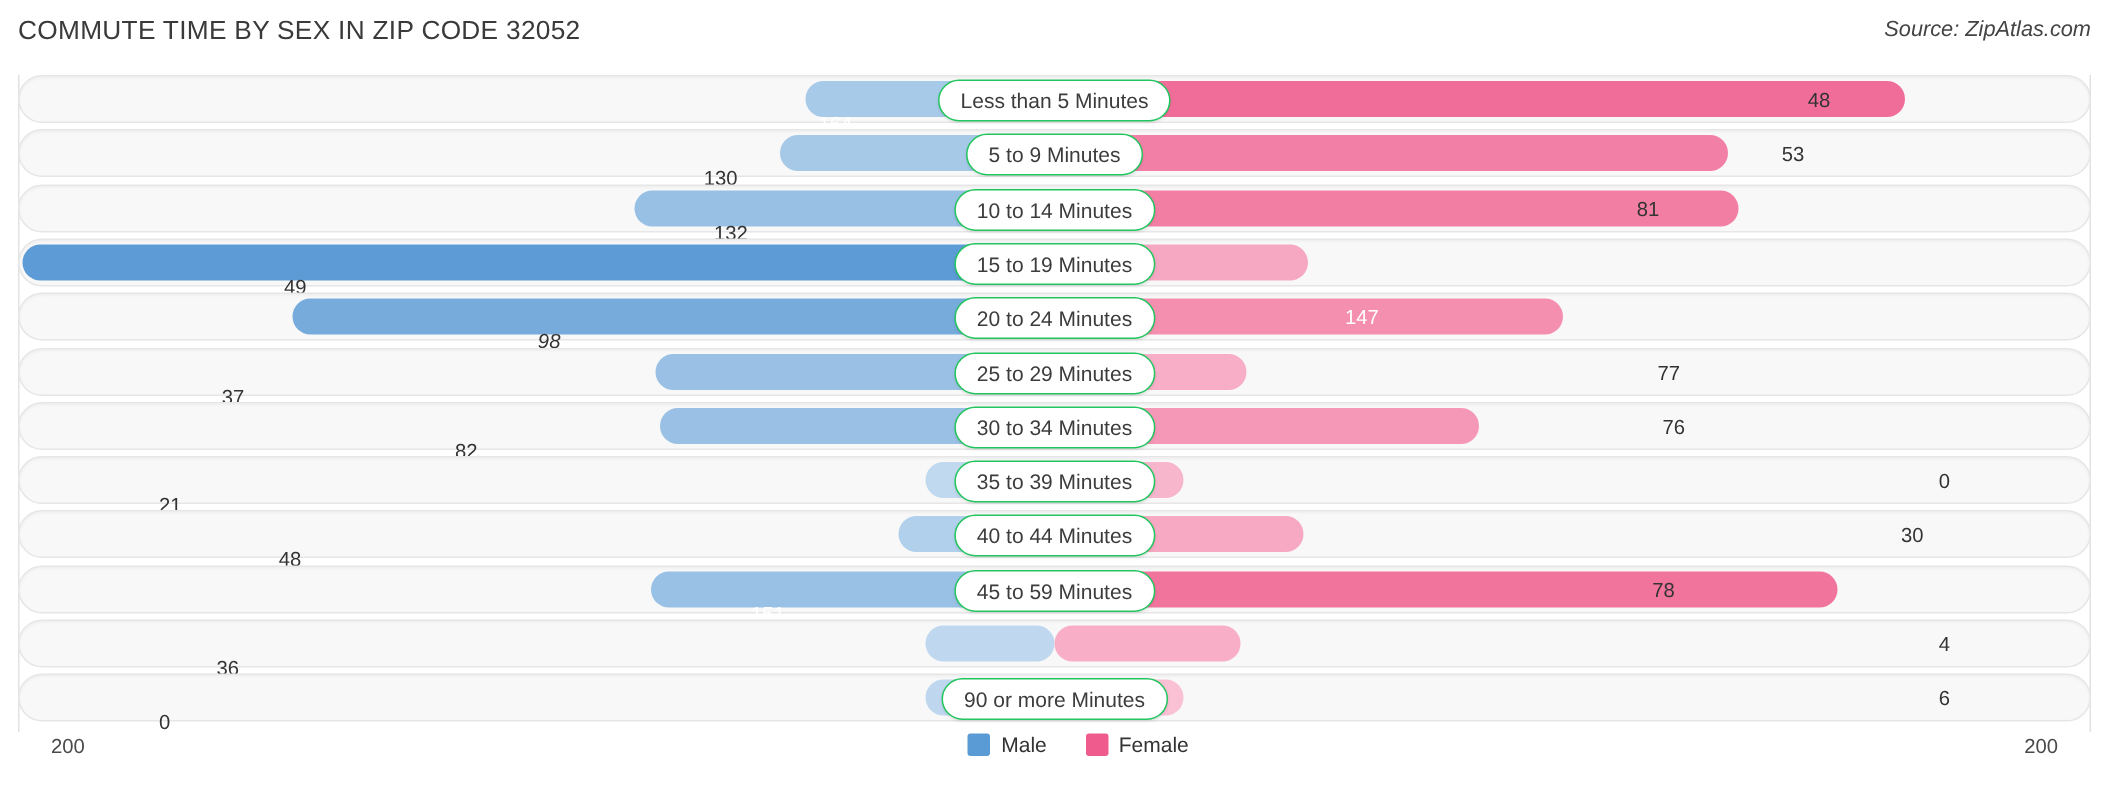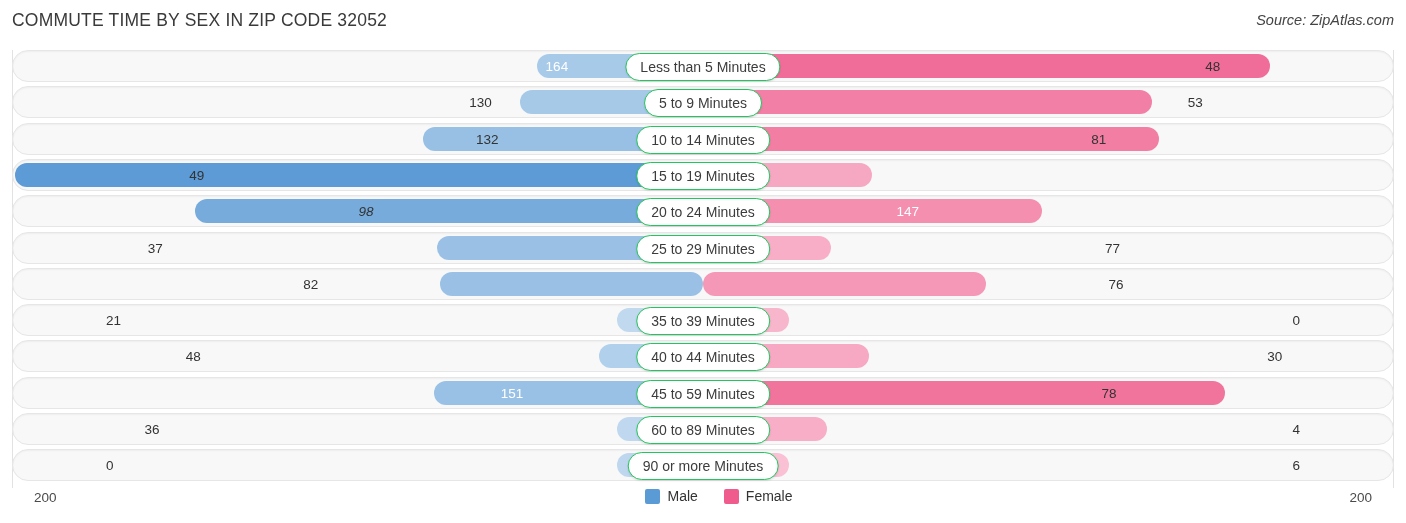--- a/index.html
+++ b/index.html
@@ -76,21 +76,21 @@
     position: absolute;
     top: 0;
     height: 32px;
     line-height: 32px;
     font-size: 13.5px;
     white-space: nowrap;
     color: #333;
   }
   .val-in  { color: #ffffff; }
   .val-left  { text-align: right; }
-  .val-right { text-align: center; }
+  .val-right { text-align: center; margin-top: 16px; }
 
   .cat {
     position: absolute;
     top: 2px;
     left: 50%;
     transform: translateX(-50%);
     height: 28px;
     line-height: 26px;
     padding: 0 14px;
     border: 1px solid #22c55e;
@@ -199,20 +199,21 @@
           <div class="val val-right" style="left: 134.835px;">37</div>
           <div class="cat">25 to 29 Minutes</div>
         </div>
       </div>
       <div class="row" style="top: 217.8px;">
         <div class="row-inner">
           <div class="bar bar-left" style="width: 262.58px; background: rgb(154, 193, 229);"></div>
           <div class="bar bar-right" style="width: 283.31px; background: rgb(245, 151, 182);"></div>
           <div class="val val-left" style="right: 269.58px;">76</div>
           <div class="val val-right" style="left: 290.31px;">82</div>
+          <div class="cat">30 to 34 Minutes</div>
         </div>
       </div>
       <div class="row" style="top: 254.1px;">
         <div class="row-inner">
           <div class="bar bar-left" style="width: 86px; background: rgb(193, 217, 239);"></div>
           <div class="bar bar-right" style="width: 86px; background: rgb(248, 182, 204);"></div>
           <div class="val val-left" style="right: 93px;">0</div>
           <div class="val val-right" style="left: 93px;">21</div>
           <div class="cat">35 to 39 Minutes</div>
         </div>
@@ -234,21 +235,20 @@
           <div class="val val-right val-in" style="left: 487.705px;">151</div>
           <div class="cat">45 to 59 Minutes</div>
         </div>
       </div>
       <div class="row" style="top: 363px;">
         <div class="row-inner">
           <div class="bar bar-left" style="width: 86px; background: rgb(191, 216, 239);"></div>
           <div class="bar bar-right" style="width: 124.38px; background: rgb(247, 174, 198);"></div>
           <div class="val val-left" style="right: 93px;">4</div>
           <div class="val val-right" style="left: 131.38px;">36</div>
-          <div class="cat">60 to 89 Minutes</div>
         </div>
       </div>
       <div class="row" style="top: 399.3px;">
         <div class="row-inner">
           <div class="bar bar-left" style="width: 86px; background: rgb(190, 215, 238);"></div>
           <div class="bar bar-right" style="width: 86px; background: rgb(249, 193, 211);"></div>
           <div class="val val-left" style="right: 93px;">6</div>
           <div class="val val-right" style="left: 93px;">0</div>
           <div class="cat">90 or more Minutes</div>
         </div>

